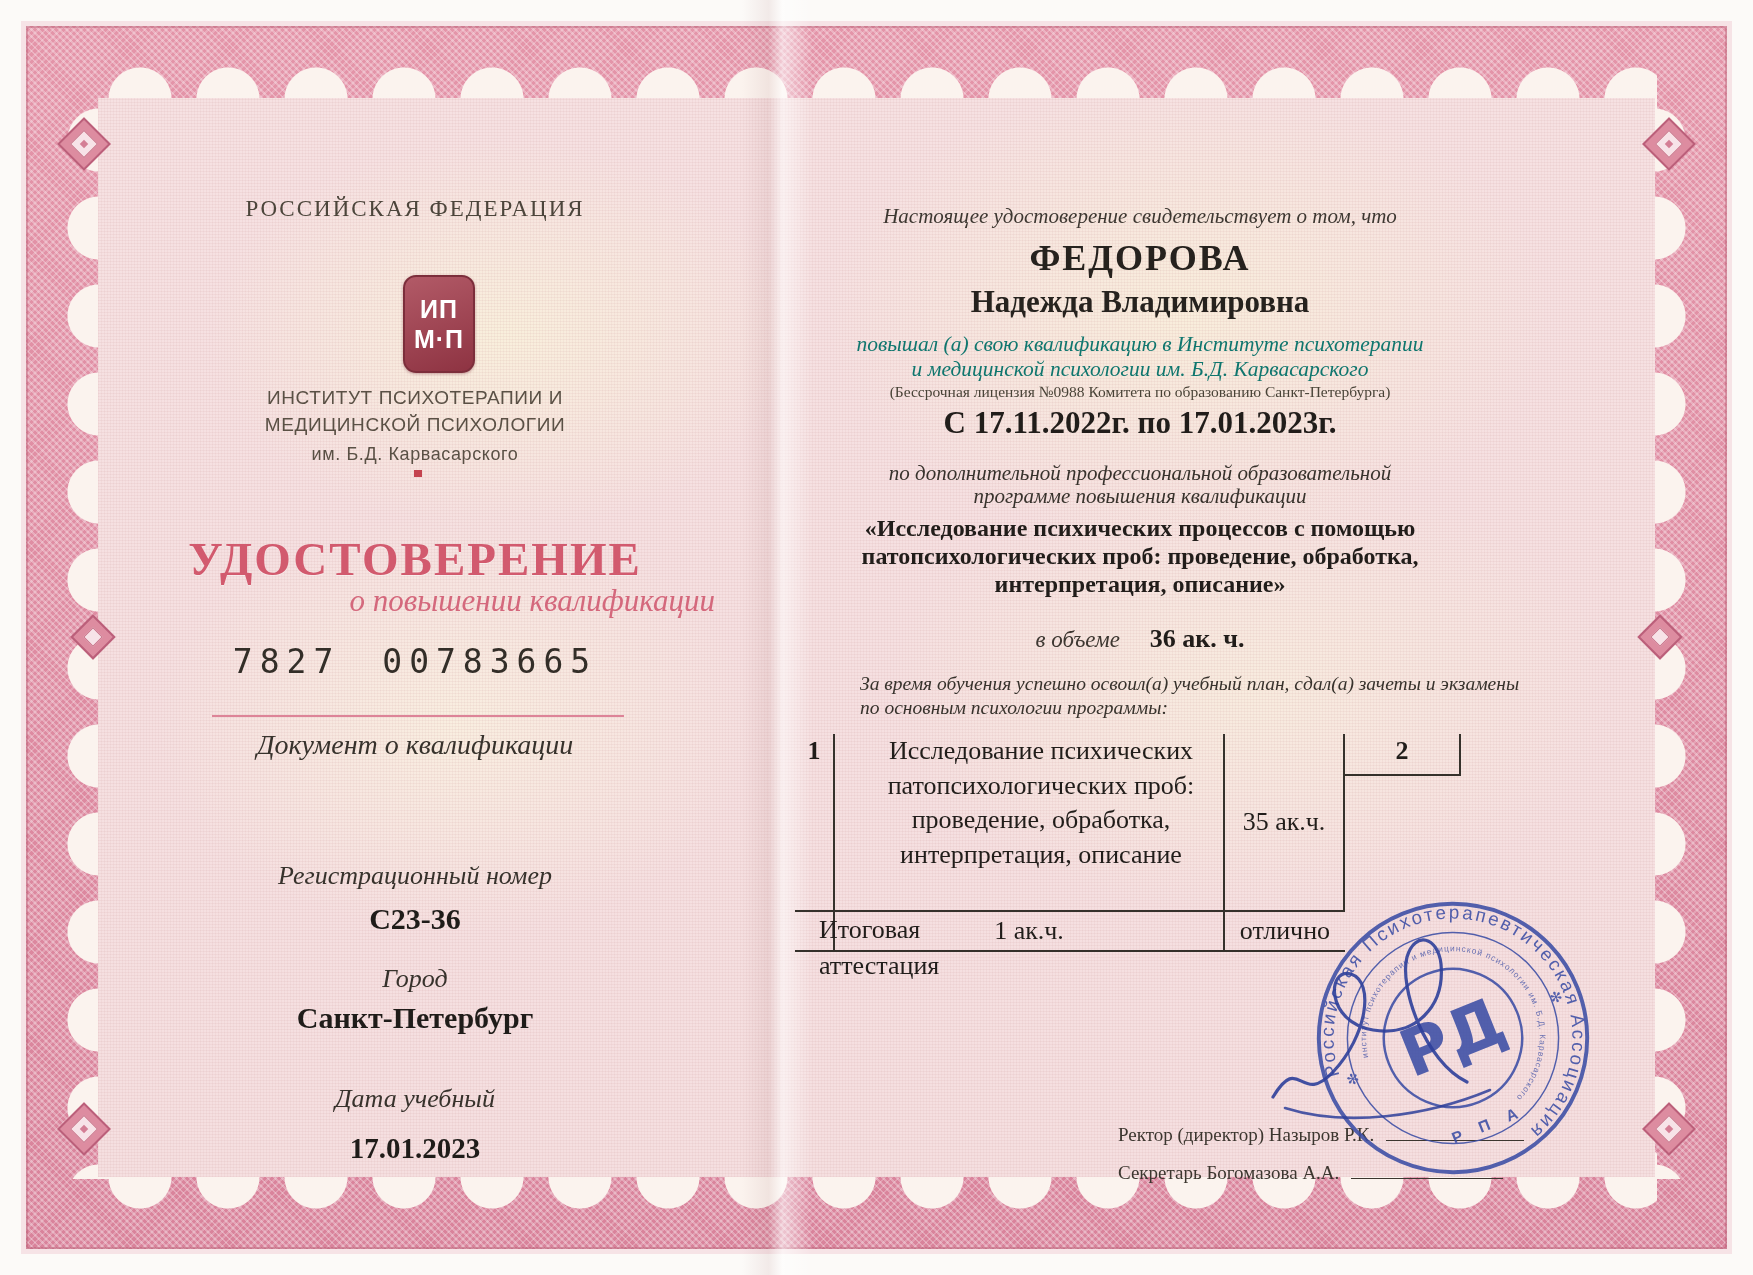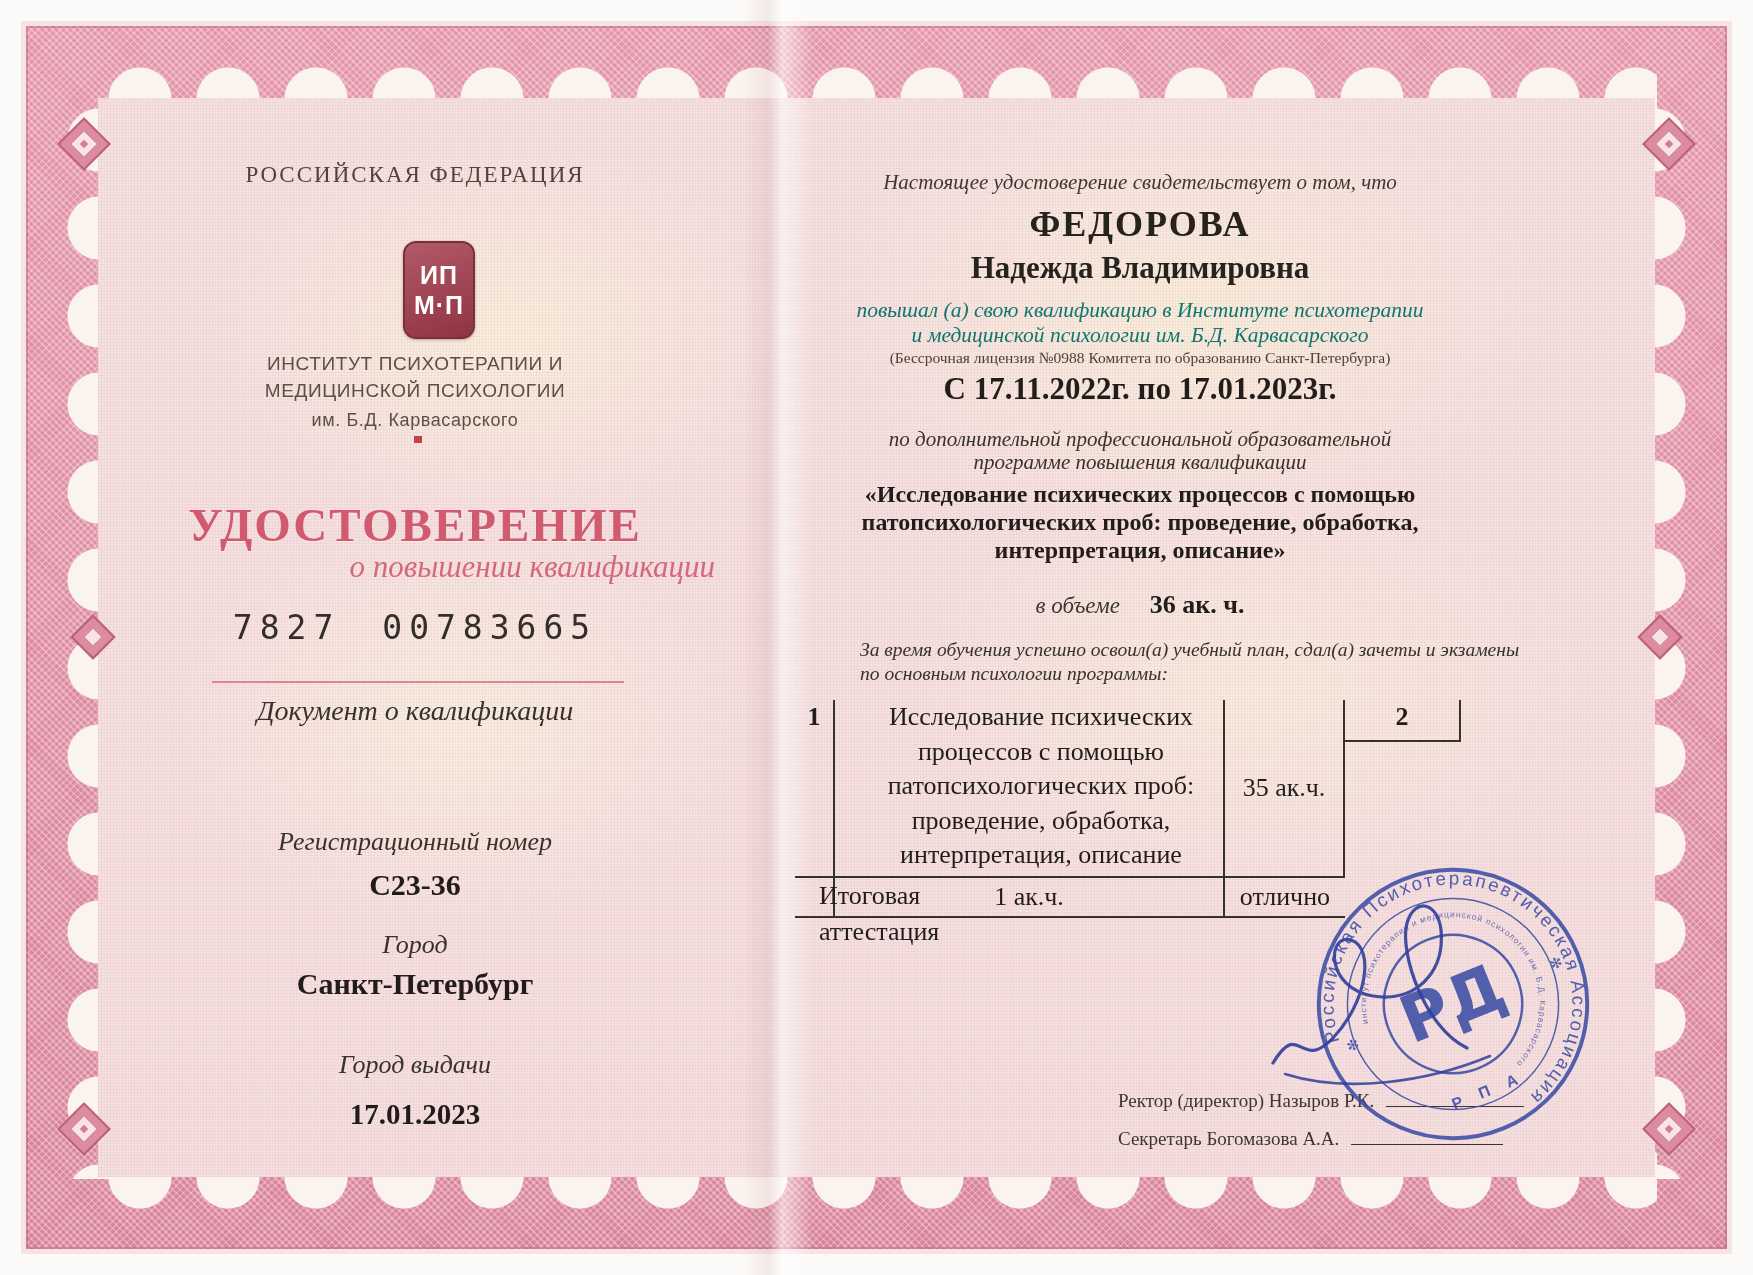--- a/index.html
+++ b/index.html
@@ -51,21 +51,21 @@
 
   .rosette { position:absolute; width:44px; height:44px; z-index:5; }
   .rosette .d1 { position:absolute; inset:3px; transform:rotate(45deg);
     background:#dd8ca0; border:2px solid #bb5f7a; }
   .rosette .d2 { position:absolute; inset:12px; transform:rotate(45deg);
     background:#f7e3e8; border:1px solid #c97288; }
   .rosette .d3 { position:absolute; inset:19px; transform:rotate(45deg); background:#d47e95; }
   .rosette.small { width:38px; height:38px; }
 
   
-  .sheet { position:absolute; inset:0; z-index:6; }
+  .sheet { position:absolute; inset:0; z-index:6;margin-top:34px; }
   .abs { position:absolute; }
   .ctr { text-align:center; }
 
   
   .lcol { left:115px; width:600px; }
   .country { top:162px; font-size:23px; letter-spacing:2px; color:#4c453b; }
   .logo {
     left:403px; top:241px; width:68px; height:94px;
     background:linear-gradient(160deg,#b25a67,#8e3342);
     border:2px solid #7c2e3b; border-radius:13px;
@@ -207,21 +207,21 @@
   <div class="abs pink-rule"></div>
 
   <div class="abs ctr lcol doc-type">Документ о квалификации</div>
 
   <div class="abs ctr lcol lbl reg-lbl">Регистрационный номер</div>
   <div class="abs ctr lcol val reg-val">С23-36</div>
 
   <div class="abs ctr lcol lbl city-lbl">Город</div>
   <div class="abs ctr lcol val city-val">Санкт-Петербург</div>
 
-  <div class="abs ctr lcol lbl date-lbl">Город выдачи</div>
+  <div class="abs ctr lcol lbl date-lbl">Дата учебный</div>
   <div class="abs ctr lcol val date-val">17.01.2023</div>
 
   <div class="abs ctr rcol intro">Настоящее удостоверение свидетельствует о том, что</div>
   <div class="abs ctr rcol surname">ФЕДОРОВА</div>
   <div class="abs ctr rcol fio">Надежда Владимировна</div>
 
   <div class="abs ctr rcol training">
     <div>повышал (а) свою квалификацию в Институте психотерапии</div>
     <div>и медицинской психологии им. Б.Д. Карвасарского</div>
   </div>
@@ -246,21 +246,20 @@
 
   <div class="abs rcol exam-note">
     <div>За время обучения успешно освоил(а) учебный план, сдал(а) зачеты и экзамены</div>
     <div>по основным  психологии программы:</div>
   </div>
 
   <div class="ctable">
     <div class="r1 cv cnum">1</div>
     <div class="r1 cv cname">
       <div>Исследование психических</div>
-      <div>процессов с помощью</div>
       <div>патопсихологических проб:</div>
       <div>проведение, обработка,</div>
       <div>интерпретация, описание</div>
     </div>
     <div class="r1 cv cmid">35 ак.ч.</div>
 
     <div class="r2 cv cnum">2</div>
     <div class="r2 cv cname">Итоговая аттестация</div>
     <div class="r2 cv cmid">1 ак.ч.</div>
     <div class="r2 cmid">отлично</div>

